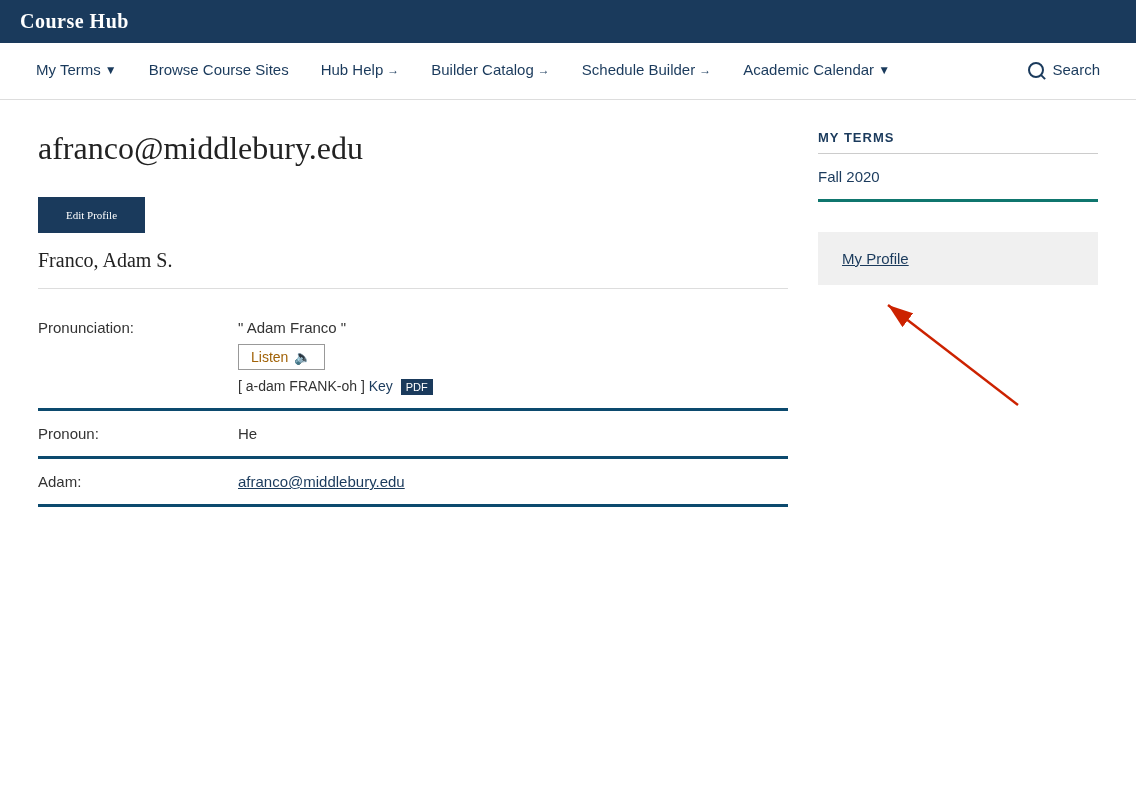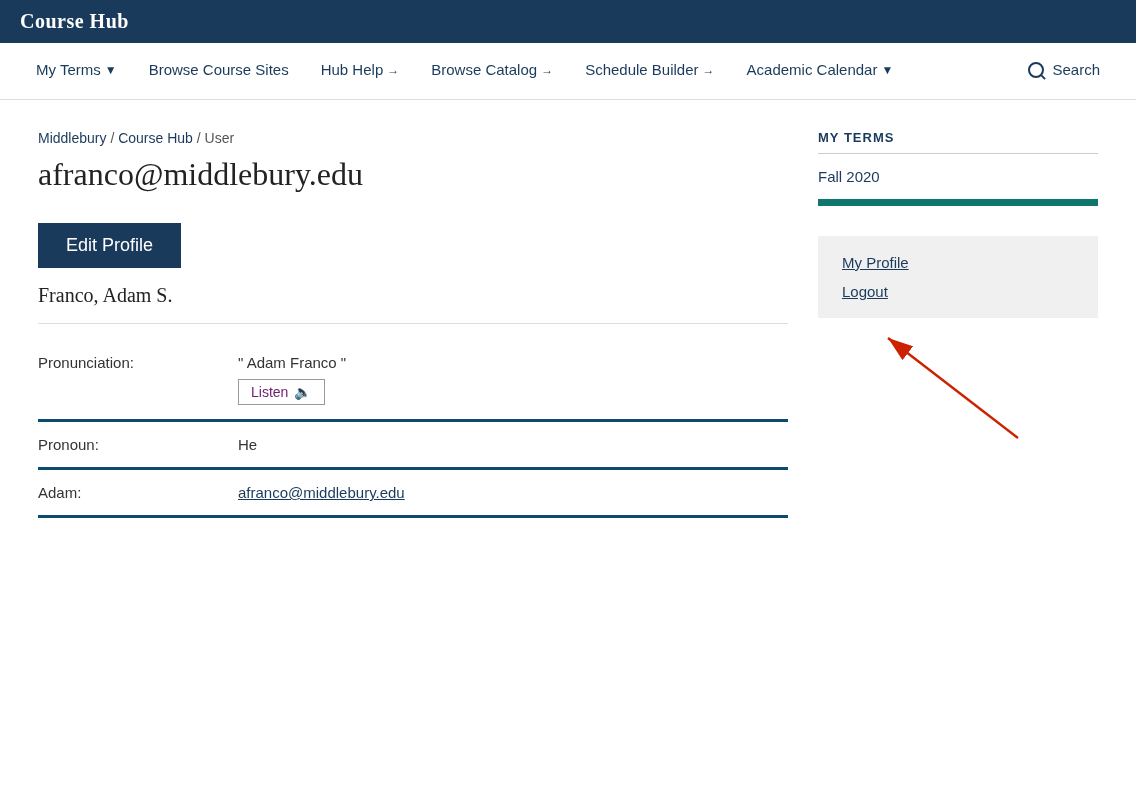--- a/index.html
+++ b/index.html
@@ -120,21 +120,21 @@
       margin-bottom: 0;
     }
 
     .term-link {
       display: block;
       padding: 14px 0;
       color: #1a3a5c;
       font-family: Arial, sans-serif;
       font-size: 15px;
       text-decoration: none;
-      border-bottom: 7px solid #0f766e;
+      border-bottom: 3px solid #0f766e;
       cursor: pointer;
     }
 
     #sidebar-menu {
       background: #f0f0f0;
       margin-top: 30px;
       padding: 12px 24px;
     }
     .sidebar-menu-item {
       display: block;
@@ -156,22 +156,22 @@
     
     #profile-section {
       flex: 1;
     }
 
     #edit-profile-btn {
       background: #1a3a5c;
       color: #fff;
       border: none;
       padding: 12px 28px;
-      font-family: Liberation Sans, sans-serif;
-      font-size: 18px;
+      font-family: Liberation Serif, serif;
+      font-size: 11px;
       cursor: pointer;
       margin-bottom: 16px;
       display: inline-block;
     }
 
     #profile-name {
       font-family: Georgia, serif;
       font-size: 20px;
       color: #222;
       margin-bottom: 8px;
@@ -212,21 +212,21 @@
     .listen-btn {
       display: inline-flex;
       align-items: center;
       gap: 6px;
       border: 1px solid #999;
       background: #fff;
       padding: 4px 12px;
       cursor: pointer;
       font-family: Arial, sans-serif;
       font-size: 14px;
-      color: #701a75;
+      color: #a16207;
     }
     .speaker-icon {
       font-size: 14px;
     }
     .phonetic-text {
       color: #333;
       font-size: 14px;
     }
     .key-badge {
       background: #1a3a5c;
@@ -261,48 +261,41 @@
     <span class="nav-arrow">▼</span>
   </a>
   <a class="nav-item">
     <span>Browse Course Sites</span>
   </a>
   <a class="nav-item">
     <span>Hub Help</span>
     <span class="nav-arrow">→</span>
   </a>
   <a class="nav-item">
-    <span>Browse Catalog</span>
+    <span>Builder Catalog</span>
     <span class="nav-arrow">→</span>
   </a>
   <a class="nav-item">
     <span>Schedule Builder</span>
     <span class="nav-arrow">→</span>
   </a>
   <a class="nav-item">
     <span>Academic Calendar</span>
     <span class="nav-arrow">▼</span>
   </a>
   <div class="nav-item nav-search">
     <span class="search-icon-circle"></span>
     <span>Search</span>
   </div>
 </nav>
 
 <div id="main">
 
   <div id="content-area">
 
-    <div id="breadcrumb">
-      <a>Middlebury</a>
-      <span> / </span>
-      <a>Course Hub</a>
-      <span> / </span>
-      <span>User</span>
-    </div>
 
     <h1 id="page-title-user">afranco@middlebury.edu</h1>
 
     <div id="profile-section">
       <button id="edit-profile-btn">Edit Profile</button>
 
       <div id="profile-name">Franco, Adam S.</div>
 
       <hr class="profile-divider">
 
@@ -311,20 +304,28 @@
         <div class="profile-label">Pronunciation:</div>
         <div class="profile-value">
           <div class="pronunciation-block">
             <div class="pronunciation-text">" Adam Franco "</div>
             <div>
               <button class="listen-btn">
                 <span>Listen</span>
                 <span class="speaker-icon">🔈</span>
               </button>
             </div>
+            <div class="phonetic-text">
+              <span>[ a-dam FRANK-oh ]</span>
+              <span> </span>
+              <a style="color:#1a3a5c;">
+                <span>Key</span>
+              </a>
+              <span class="key-badge">PDF</span>
+            </div>
           </div>
         </div>
       </div>
 
       
       <div class="profile-row">
         <div class="profile-label">Pronoun:</div>
         <div class="profile-value">He</div>
       </div>
 
@@ -339,21 +340,20 @@
   </div>
 
   <div id="sidebar">
     <div id="my-terms-heading">MY TERMS</div>
     <hr class="sidebar-divider">
 
     <a class="term-link">Fall 2020</a>
 
     <div id="sidebar-menu">
       <a class="sidebar-menu-item">My Profile</a>
-      <a class="sidebar-menu-item">Logout</a>
     </div>
 
     <div id="arrow-annotation">
       <svg class="red-arrow-svg" width="240" height="120" viewBox="0 0 240 120">
 
         <defs>
           <marker id="arrowhead" markerWidth="10" markerHeight="7" refX="10" refY="3.5" orient="auto">
             <polygon points="0 0, 10 3.5, 0 7" fill="#cc2200"></polygon>
           </marker>
         </defs>

